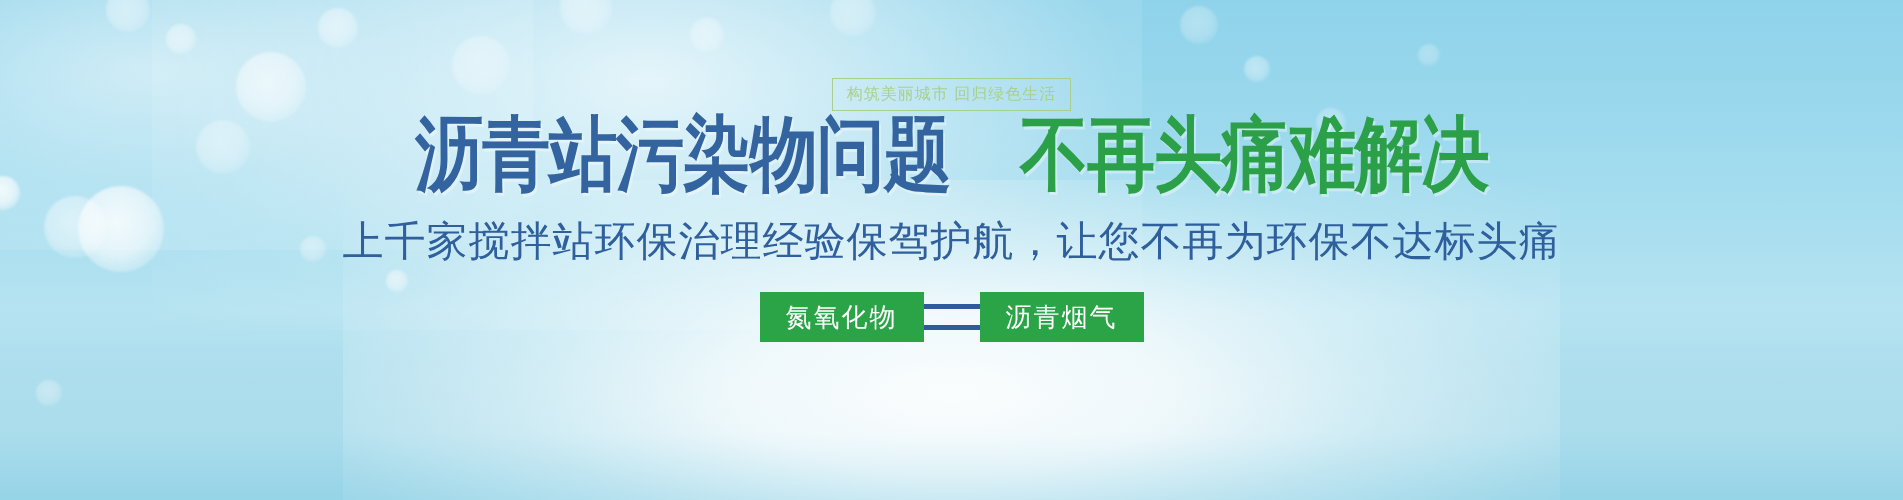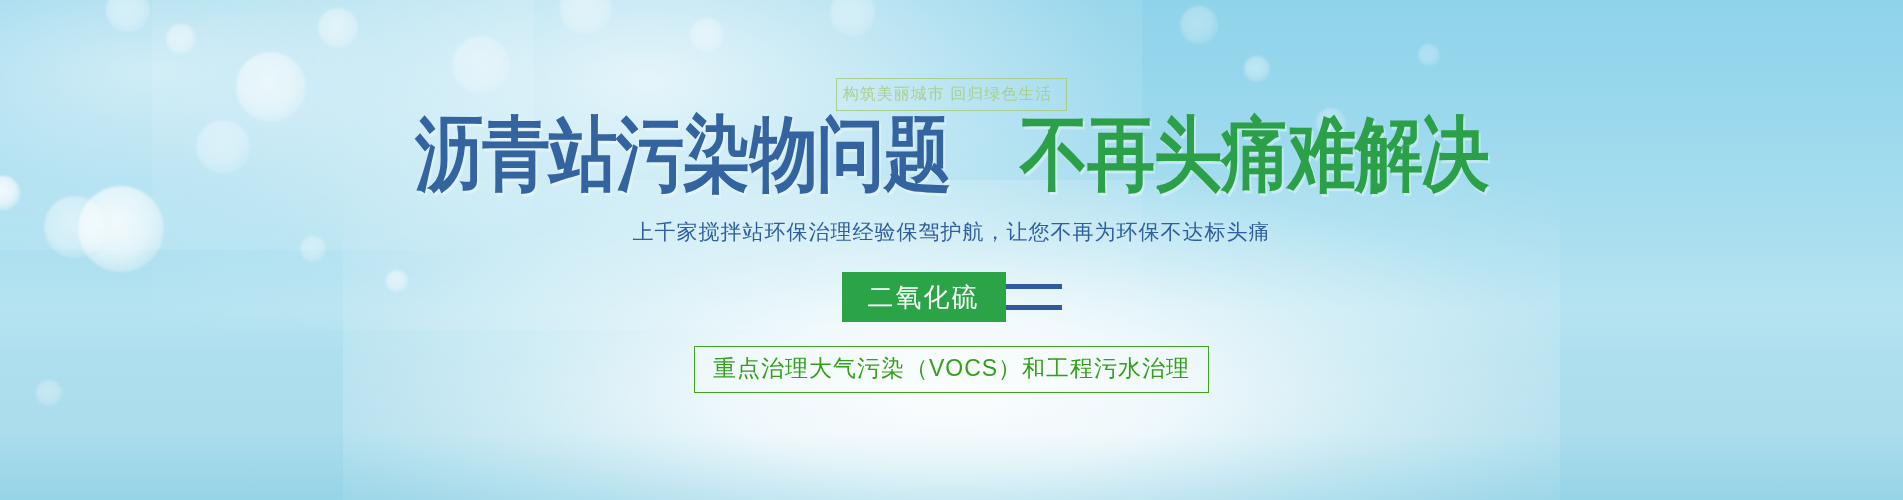--- a/index.html
+++ b/index.html
@@ -100,21 +100,21 @@
     flex-direction: column;
     align-items: center;
   }
 
   .tagline {
     margin-top: 78px;
     border: 1px solid #a8cf8e;
     color: #a9d08e;
     font-size: 16px;
     line-height: 1;
-    padding: 7px 14px 8px 6px;
+    padding: 7px 14px 8px 14px;
     letter-spacing: 1px;
     white-space: nowrap;
     background: transparent;
   }
 
   .headline {
     margin-top: 14px;
     display: flex;
     align-items: baseline;
     white-space: nowrap;
@@ -136,21 +136,21 @@
   }
   .headline-green {
     color: #2ca048;
     margin-left: 22px;
     text-shadow: 2px 2px 0 rgba(255,255,255,0.35);
   }
 
   .subheadline {
     margin-top: 26px;
     color: #2f5f9c;
-    font-size: 21px;
+    font-size: 41px;
     line-height: 1;
     letter-spacing: 1px;
     white-space: nowrap;
   }
 
   .tag-row {
     margin-top: 30px;
     display: flex;
     align-items: stretch;
     height: 50px;
@@ -232,35 +232,35 @@
     <div class="tagline">构筑美丽城市 回归绿色生活</div>
 
     <div class="headline">
       <span class="headline-blue">沥青站污染物问题</span>
       <span class="headline-green">不再头痛难解决</span>
     </div>
 
     <div class="subheadline">上千家搅拌站环保治理经验保驾护航，让您不再为环保不达标头痛</div>
 
     <div class="tag-row">
-      <div class="tag-pill">二氧化硫</div>
-      <div class="tag-sep">
-        <span class="dash top"></span>
-        <span class="dash bottom"></span>
-      </div>
-      <div class="tag-sep">
-        <span class="dash top"></span>
-        <span class="dash bottom"></span>
-      </div>
-      <div class="tag-sep">
-        <span class="dash top"></span>
-        <span class="dash bottom"></span>
-      </div>
-      <div class="tag-sep">
-        <span class="dash top"></span>
-        <span class="dash bottom"></span>
-      </div>
+      <div class="tag-pill">氮氧化物</div>
+      <div class="tag-sep">
+        <span class="dash top"></span>
+        <span class="dash bottom"></span>
+      </div>
+      <div class="tag-sep">
+        <span class="dash top"></span>
+        <span class="dash bottom"></span>
+      </div>
+      <div class="tag-sep">
+        <span class="dash top"></span>
+        <span class="dash bottom"></span>
+      </div>
+      <div class="tag-sep">
+        <span class="dash top"></span>
+        <span class="dash bottom"></span>
+      </div>
+      <div class="tag-pill">沥青烟气</div>
     </div>
 
-    <div class="footnote">重点治理大气污染（VOCS）和工程污水治理</div>
 
   </div>
 </div>
 
 </body></html>

